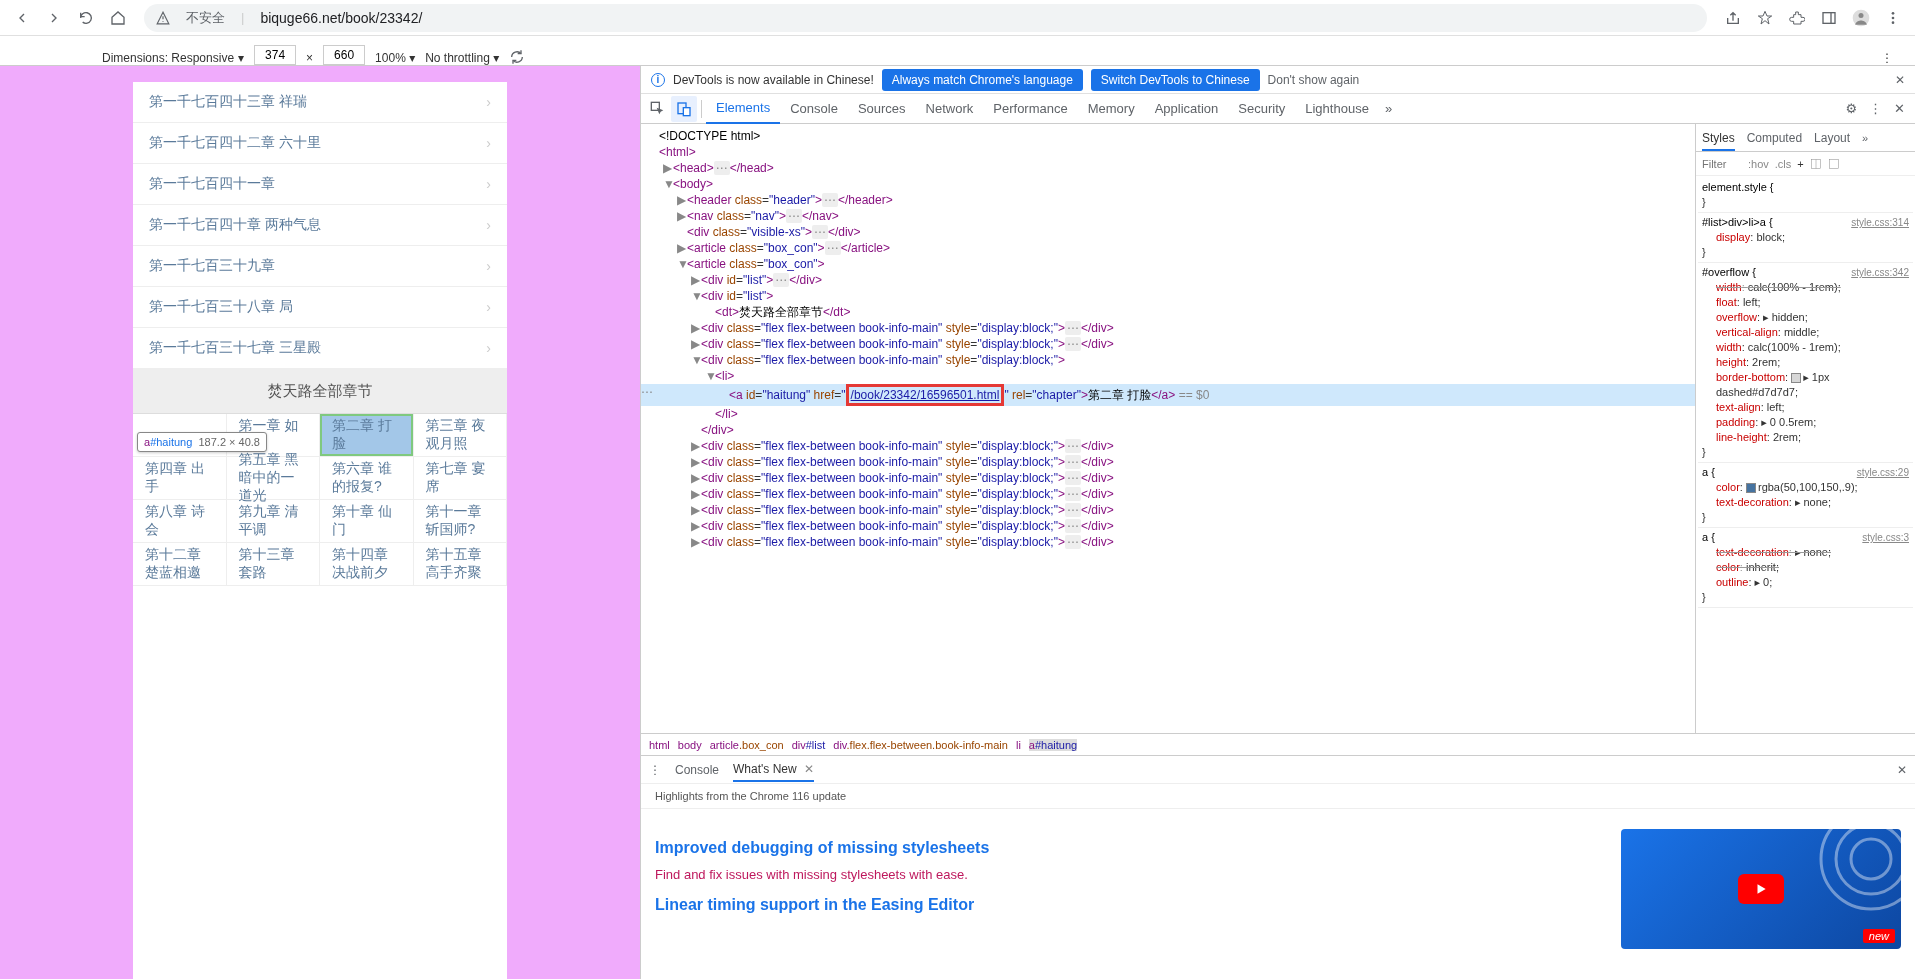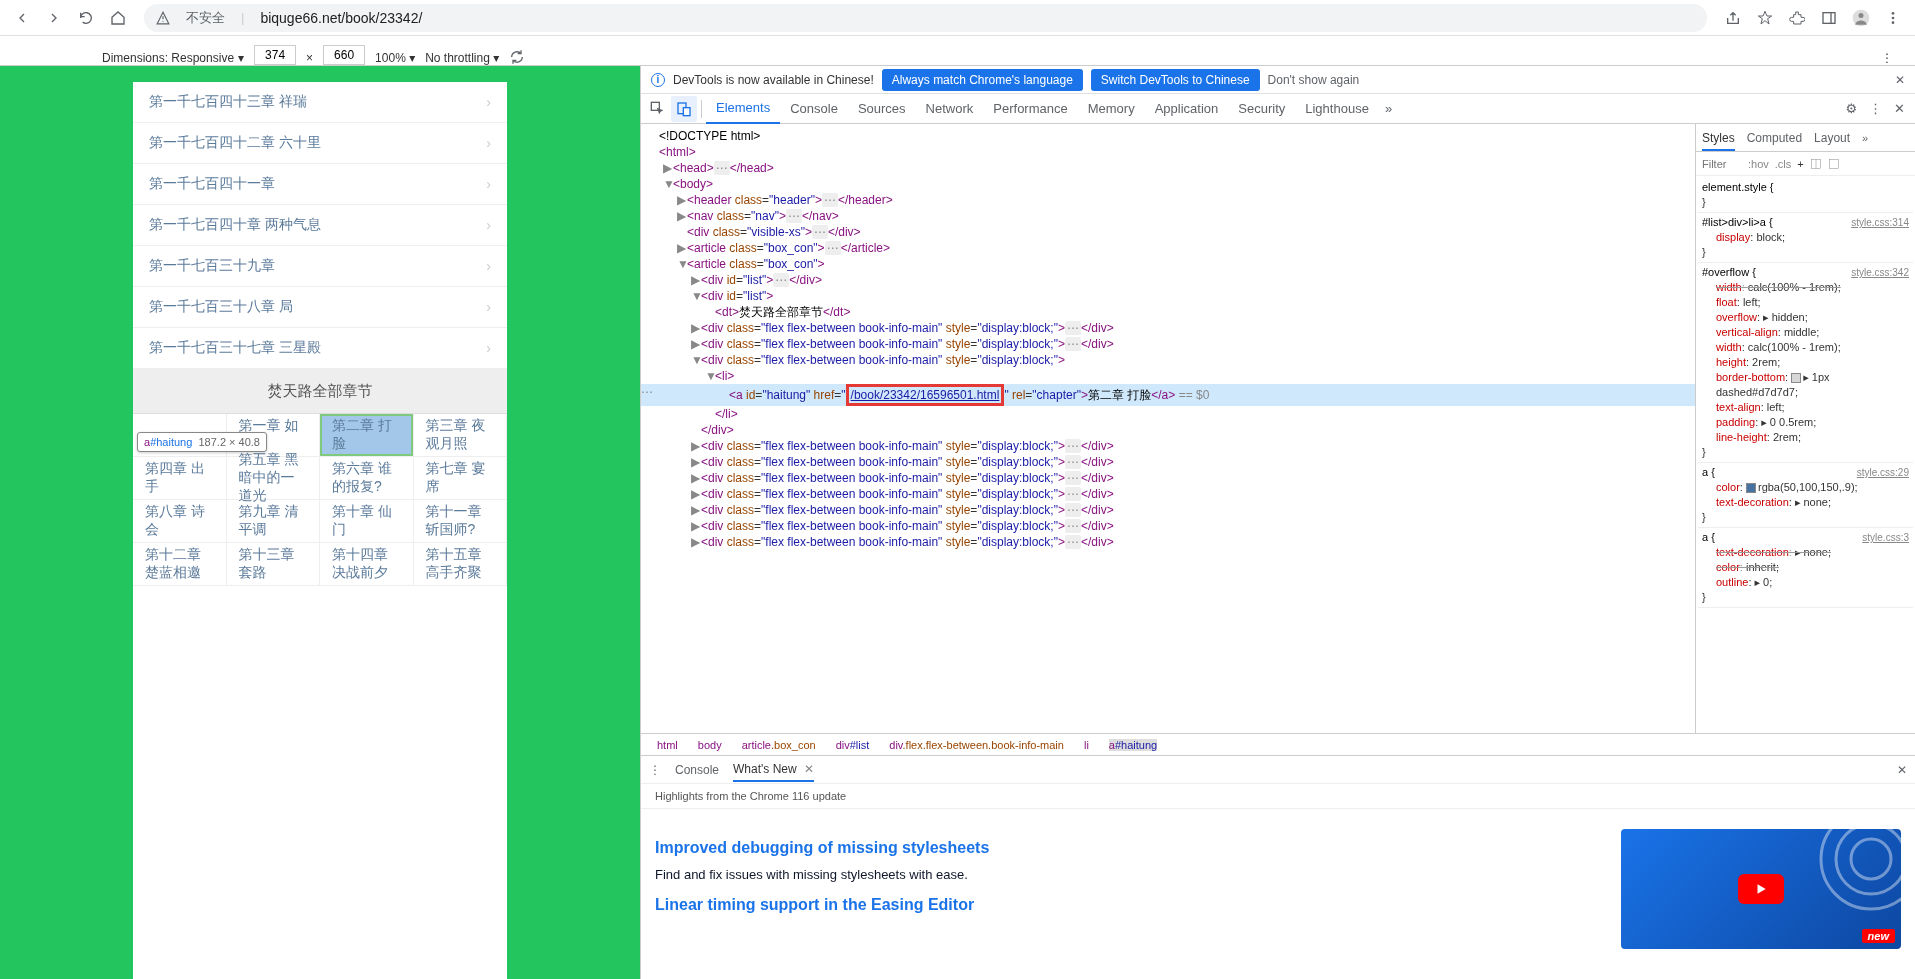--- a/index.html
+++ b/index.html
@@ -9,21 +9,21 @@
 .nav-btn{width:28px;height:28px;display:flex;align-items:center;justify-content:center;border-radius:50%;cursor:pointer;color:#5f6368}
 .url-bar{flex:1;height:28px;background:#f1f3f4;border-radius:14px;display:flex;align-items:center;padding:0 12px;gap:16px;margin:0 8px;color:#5f6368}
 .url-text{flex:1;color:#202124;font-size:14px}
 .tb-icon{width:28px;height:28px;display:flex;align-items:center;justify-content:center;color:#5f6368;cursor:pointer}
 
 .devtools-device-bar{height:30px;background:#fff;border-bottom:1px solid #ccc;display:flex;align-items:flex-end;padding:0 12px;gap:10px;font-size:12px;color:#333}
 .dim-sel{display:flex;align-items:center;gap:4px}
 .dim-input{width:42px;height:20px;border:1px solid #ccc;text-align:center;font-size:12px}
 
 .main-layout{display:flex;height:calc(100vh - 66px)}
-.device-preview{width:640px;background:#22c55e;display:flex;align-items:flex-start;justify-content:center;padding-top:16px;position:relative}
+.device-preview{width:640px;background:#f0abfc;display:flex;align-items:flex-start;justify-content:center;padding-top:16px;position:relative}
 .device-frame{width:374px;background:#fff;height:100%;overflow:hidden;position:relative}
 
 .chapter-item{height:41px;display:flex;align-items:center;justify-content:space-between;padding:0 16px;border-bottom:1px solid #eee;color:#5a7a9a;font-size:14px}
 .chapter-title-bar{height:45px;background:#eee;display:flex;align-items:center;justify-content:center;font-size:15px;color:#555;border-bottom:1px solid #ddd;position:relative}
 .chapter-grid{display:grid;grid-template-columns:1fr 1fr 1fr 1fr}
 .chapter-cell{height:43px;display:flex;align-items:center;padding:0 12px;border-bottom:1px solid #eee;border-right:1px solid #eee;color:#5a7a9a;font-size:14px}
 .chapter-cell.highlighted{background:#a3c7e8}
 .chapter-cell.green-border{box-shadow:inset 0 0 0 2px #7fc97f}
 
 .tooltip{position:absolute;background:#fff;border:1px solid #888;border-radius:3px;padding:3px 6px;font-size:11px;box-shadow:0 1px 3px rgba(0,0,0,.2);z-index:10}
@@ -62,36 +62,36 @@
 .styles-rules{flex:1;overflow:auto;font-family:Menlo,Consolas,monospace;font-size:11px;padding:2px}
 .rule-block{border-bottom:1px solid #eee;padding:2px 4px;position:relative;line-height:15px}
 .rule-sel{color:#000}
 .rule-link{position:absolute;right:4px;top:2px;color:#888;text-decoration:underline;font-size:10px}
 .rule-prop{padding-left:14px}
 .prop-name{color:#c80000}
 .prop-val{color:#333}
 .color-swatch{display:inline-block;width:10px;height:10px;border:1px solid #888;vertical-align:middle;margin-right:2px}
 .strike{text-decoration:line-through;color:#999}
 
-.breadcrumb{height:22px;border-top:1px solid #ccc;display:flex;align-items:center;padding:0 16px;font-size:11px;gap:20px;color:#5f6368;font-family:Menlo,Consolas,monospace}
+.breadcrumb{height:22px;border-top:1px solid #ccc;display:flex;align-items:center;padding:0 8px;font-size:11px;gap:8px;color:#5f6368;font-family:Menlo,Consolas,monospace}
 .breadcrumb .bc-item{cursor:pointer}
 .breadcrumb .bc-tag{color:#881280}
 .breadcrumb .bc-id{color:#1a1aa6}
 .breadcrumb .bc-cls{color:#994500}
 
 .drawer{border-top:1px solid #ccc}
 .drawer-tabs{height:28px;display:flex;align-items:center;padding:0 8px;gap:14px;border-bottom:1px solid #eee;font-size:12px}
 .drawer-tab{color:#5f6368}
 .drawer-tab.active{color:#333;border-bottom:2px solid #1a73e8;padding-bottom:4px;margin-bottom:-5px}
 .drawer-body{padding:10px 14px;font-size:13px;display:flex;gap:20px;height:160px;overflow:hidden}
 .drawer-content{flex:1}
 .drawer-h{color:#1a73e8;font-weight:bold;font-size:16px;margin:10px 0}
 .drawer-sub{color:#555;font-size:11px;margin-bottom:10px}
 .video-thumb{width:280px;height:120px;background:linear-gradient(135deg,#1a73e8,#0d47a1);border-radius:4px;position:relative;display:flex;align-items:center;justify-content:center}
-.video-thumb .new-badge{position:absolute;bottom:6px;right:6px;background:red;color:#fff;font-size:11px;font-style:italic;padding:1px 6px;border-radius:2px;font-weight:bold}
+.video-thumb .new-badge{position:absolute;bottom:6px;right:6px;background:red;color:#fff;font-size:11px;font-style:italic;padding:1px 6px;border-radius:2px;font-weight:normal}
 .play-btn{width:46px;height:30px;background:red;border-radius:6px;display:flex;align-items:center;justify-content:center}
 svg{display:block}
 </style>
 </head>
 <body>
 
 <div class="browser-toolbar">
   <div class="nav-btn">
       <svg width="16" height="16" viewBox="0 0 24 24">
         <path d="M15 6l-6 6 6 6" stroke="#5f6368" stroke-width="2" fill="none"></path>
@@ -396,21 +396,21 @@
         <span style="color:#5f6368">⋮</span>
         <span class="drawer-tab">Console</span>
         <span class="drawer-tab active"><span>What's New</span> <span style="color:#888;margin-left:4px">✕</span></span>
         <span style="flex:1"></span>
         <span style="color:#5f6368">✕</span>
       </div>
       <div class="drawer-sub" style="padding:6px 14px;border-bottom:1px solid #eee">Highlights from the Chrome 116 update</div>
       <div class="drawer-body">
         <div class="drawer-content">
           <div class="drawer-h">Improved debugging of missing stylesheets</div>
-          <div style="color:#0f172a;margin-bottom:14px">Find and fix issues with missing stylesheets with ease.</div>
+          <div style="color:#be185d;margin-bottom:14px">Find and fix issues with missing stylesheets with ease.</div>
           <div class="drawer-h">Linear timing support in the Easing Editor</div>
         </div>
         <div class="video-thumb">
           <svg width="120" height="100" viewBox="0 0 100 100" style="position:absolute;right:0;top:-10px;opacity:.4">
               <circle cx="80" cy="40" r="50" stroke="#fff" stroke-width="3" fill="none"></circle>
               <circle cx="80" cy="40" r="35" stroke="#fff" stroke-width="3" fill="none"></circle>
               <circle cx="80" cy="40" r="20" stroke="#fff" stroke-width="3" fill="none"></circle>
             </svg>
           <div class="play-btn">
               <svg width="14" height="14" viewBox="0 0 24 24">

